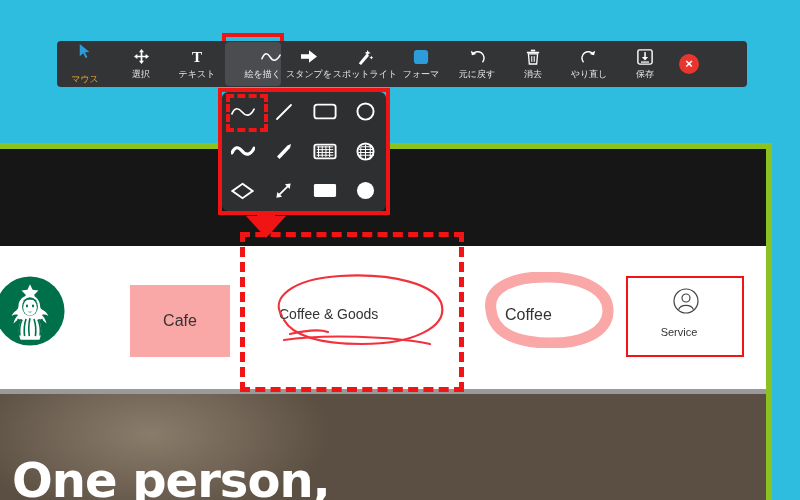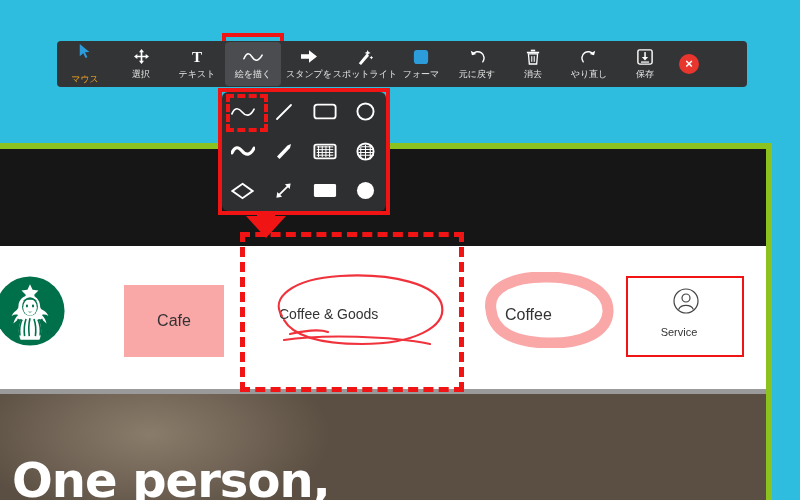--- a/index.html
+++ b/index.html
@@ -37,21 +37,21 @@
     font-family:"DejaVu Sans","Liberation Sans",sans-serif;
     white-space:nowrap;
   }
 
   
   .logo{position:absolute;left:-6px;top:275px;width:72px;height:72px;}
   .logo-tm{position:absolute;left:46px;top:330px;font-size:6px;color:#00664a;}
 
   
   .nav-cafe{
-    position:absolute;left:124px;top:285px;width:100px;height:72px;
+    position:absolute;left:130px;top:285px;width:100px;height:72px;
     background:#f9a7a7;color:#333;font-size:16px;
     display:flex;align-items:center;justify-content:center;
   }
   .nav-coffee{
     position:absolute;left:279px;top:306px;font-size:14px;color:#333;white-space:nowrap;
   }
   .nav-company{
     position:absolute;left:505px;top:306px;font-size:16px;color:#333;white-space:nowrap;
   }
   .svc-box{
@@ -89,21 +89,21 @@
   .toolbar{
     position:absolute;left:57px;top:41px;width:690px;height:46px;
     background:#333436;border-radius:4px;
     display:flex;align-items:center;
   }
   .tb-btn{
     width:56px;height:44px;display:flex;flex-direction:column;
     align-items:center;justify-content:center;gap:2px;
     border-radius:4px;cursor:pointer;flex:none;
   }
-  .tb-btn.active{background:#4a4c4f;}
+  .tb-btn.active{background:#4a4c4f;align-items:flex-end;}
   .tb-ico{height:19px;display:flex;align-items:center;justify-content:center;color:#fff;}
   .tb-lab{font-size:9px;color:#e8e8e8;font-family:"DejaVu Sans","Liberation Sans",sans-serif;white-space:nowrap;}
   .tb-btn.sel .tb-lab{color:#f5a623;margin-top:12px;}
   .tb-close{
     width:20px;height:20px;border-radius:50%;background:#e8352e;
     color:#fff;font-size:13px;font-weight:bold;line-height:20px;text-align:center;
     margin-left:6px;cursor:pointer;flex:none;
   }
   .tb-spacer{flex:1;}
 

